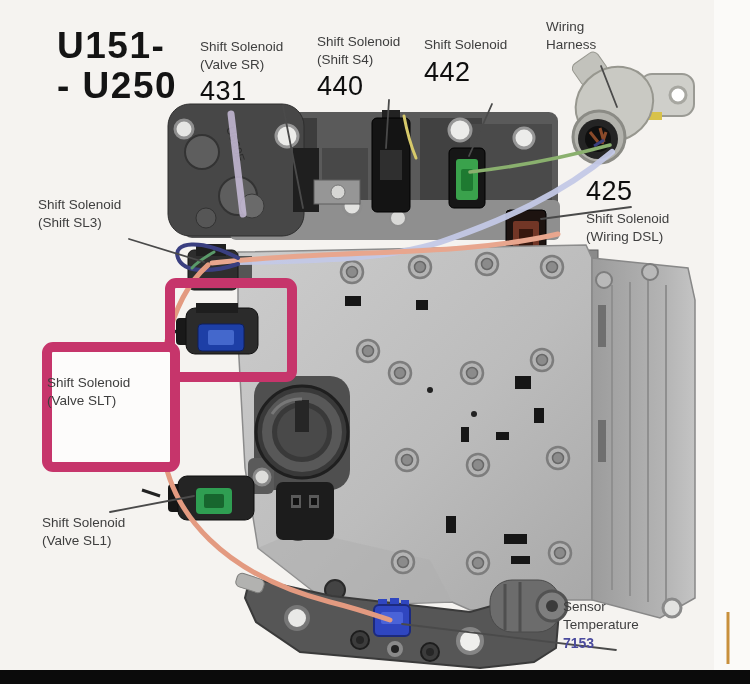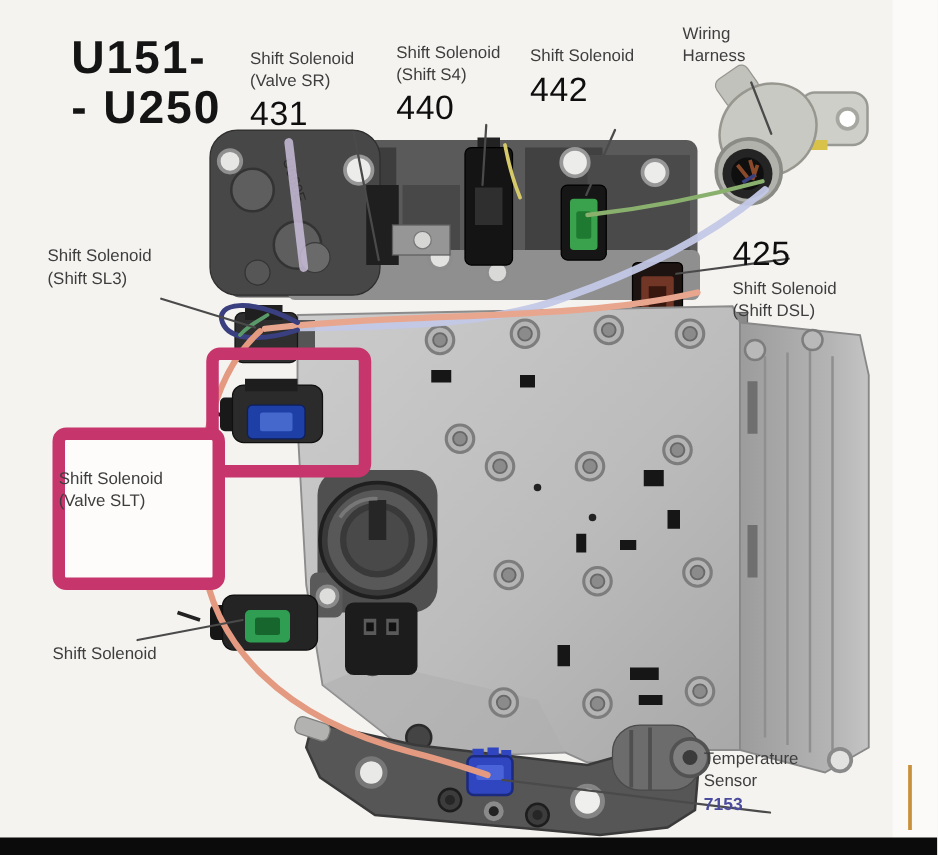--- a/index.html
+++ b/index.html
@@ -286,40 +286,41 @@
       <div class="l1">Shift Solenoid</div>
       <div class="num">442</div>
     </div>
 
     <div class="label" style="left:546px;top:18px;width:110px;">
       <div class="l1">Wiring</div>
       <div class="l1">Harness</div>
     </div>
 
     <div class="label" style="left:586px;top:172px;width:135px;">
-      <div class="num" style="margin-top:16px;">425</div>
+      <div class="num" style="margin-top:4px;">425</div>
       <div class="l1" style="margin-top:3px;">Shift Solenoid</div>
-      <div class="l1">(Shift DSL)</div>
+      <div class="l1">(Wiring DSL)</div>
     </div>
 
     <div class="label" style="left:38px;top:196px;width:140px;">
       <div class="l1">Shift Solenoid</div>
       <div class="l1">(Shift SL3)</div>
     </div>
 
     <div class="label" style="left:47px;top:374px;width:128px;">
       <div class="l1">Shift Solenoid</div>
       <div class="l1">(Valve SLT)</div>
     </div>
 
     <div class="label" style="left:42px;top:514px;width:140px;">
       <div class="l1">Shift Solenoid</div>
+      <div class="l1">(Valve SL1)</div>
     </div>
 
     <div class="label" style="left:563px;top:598px;width:130px;">
+      <div class="l1">Sensor</div>
       <div class="l1">Temperature</div>
-      <div class="l1">Sensor</div>
       <div class="num-blue">7153</div>
     </div>
   </div>
 
   <div class="bottom-bar"></div>
 </div>
 
 </body></html>

